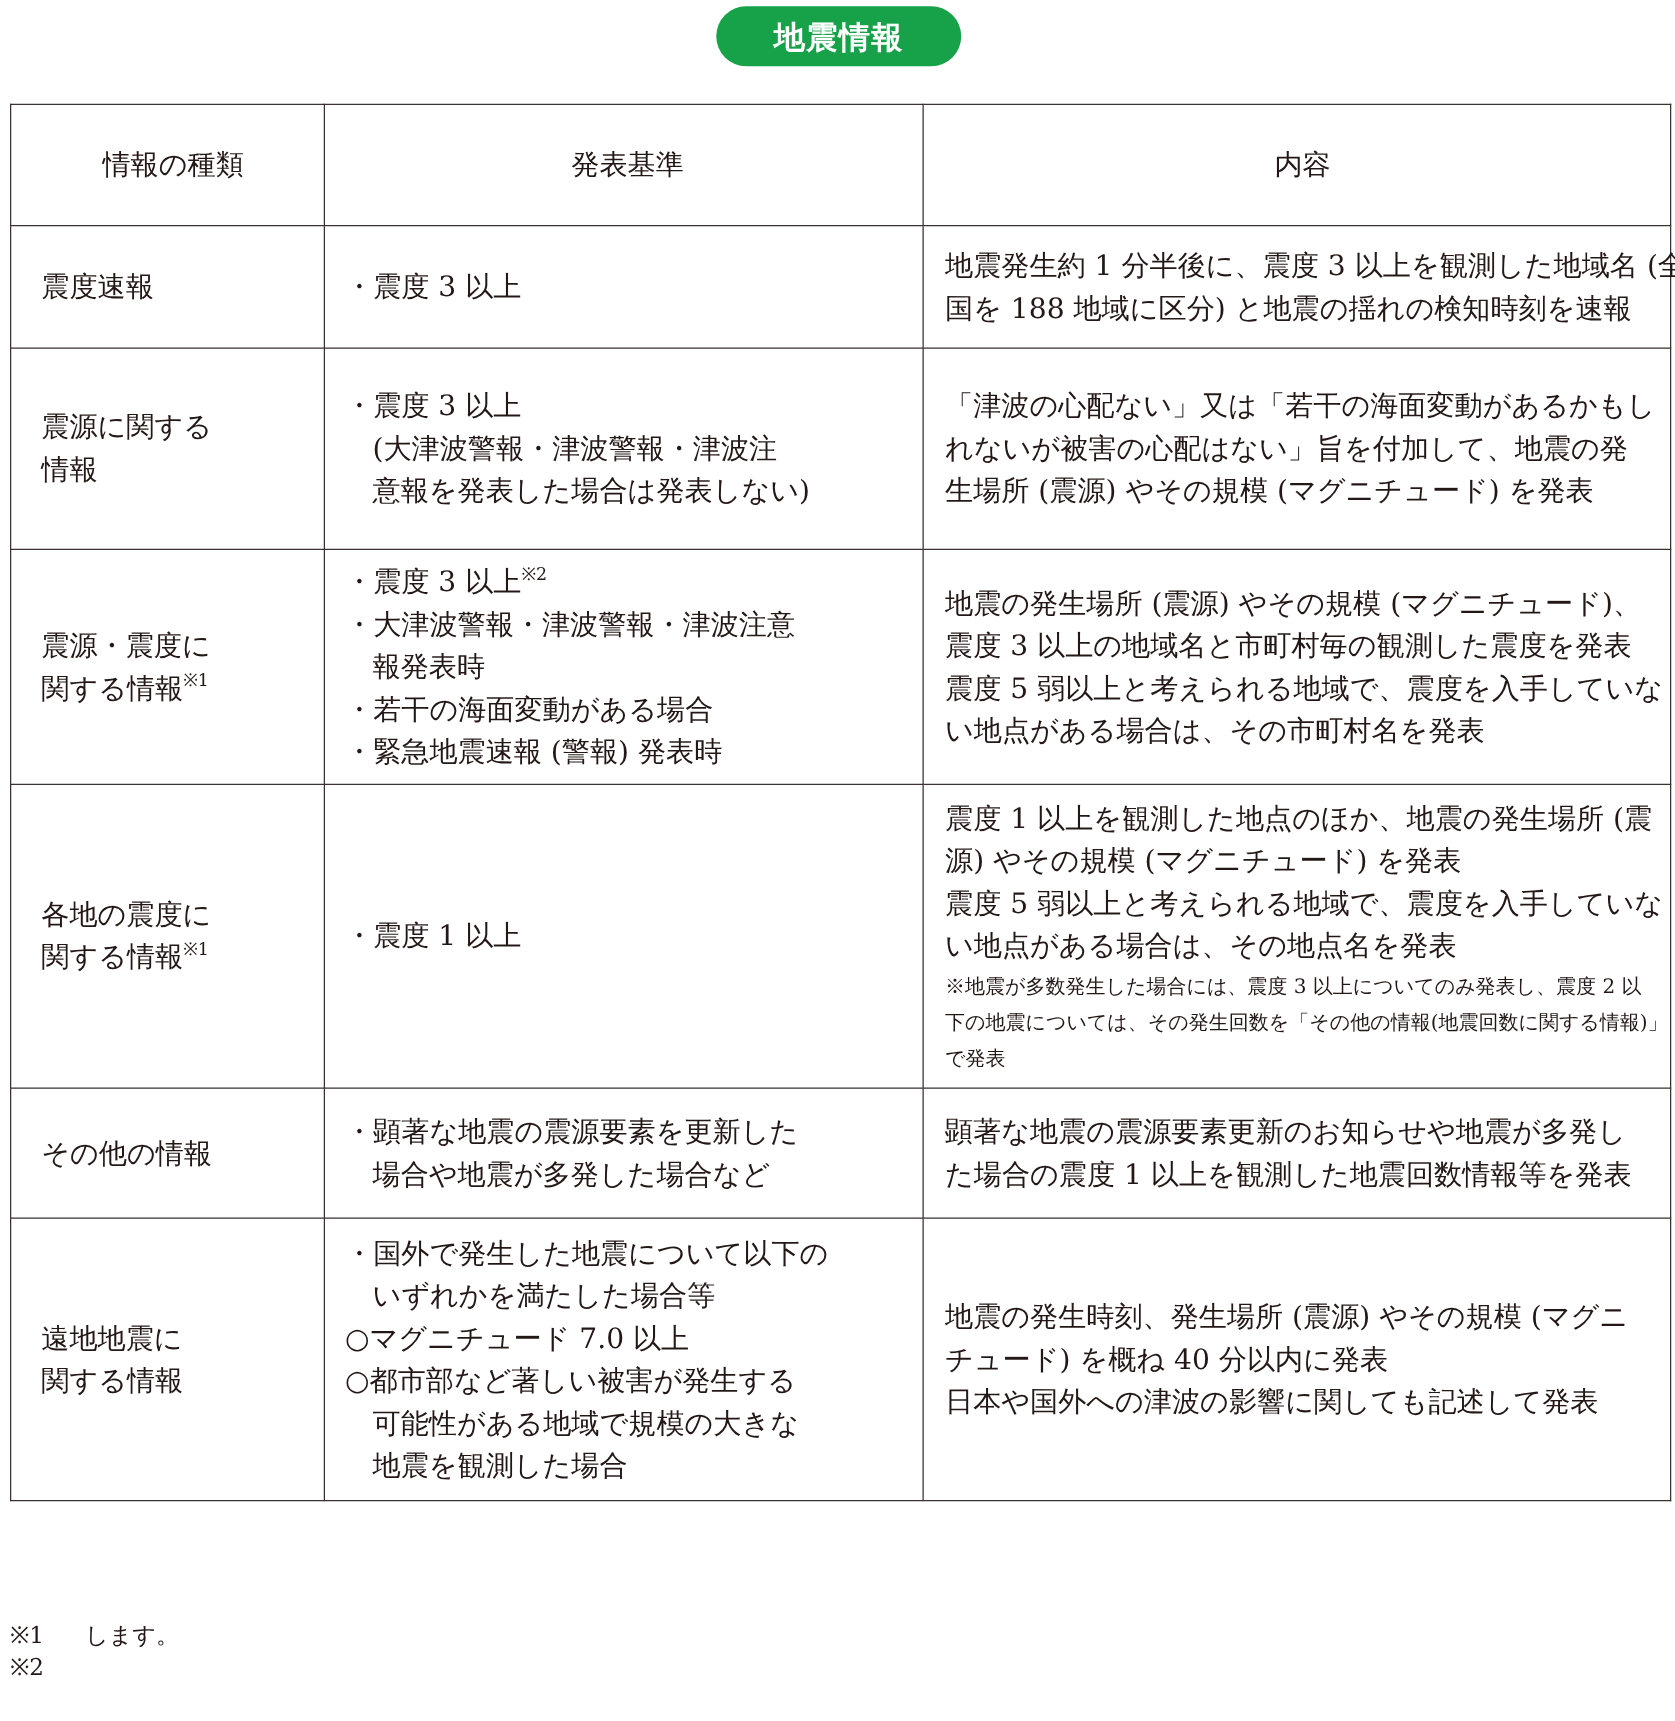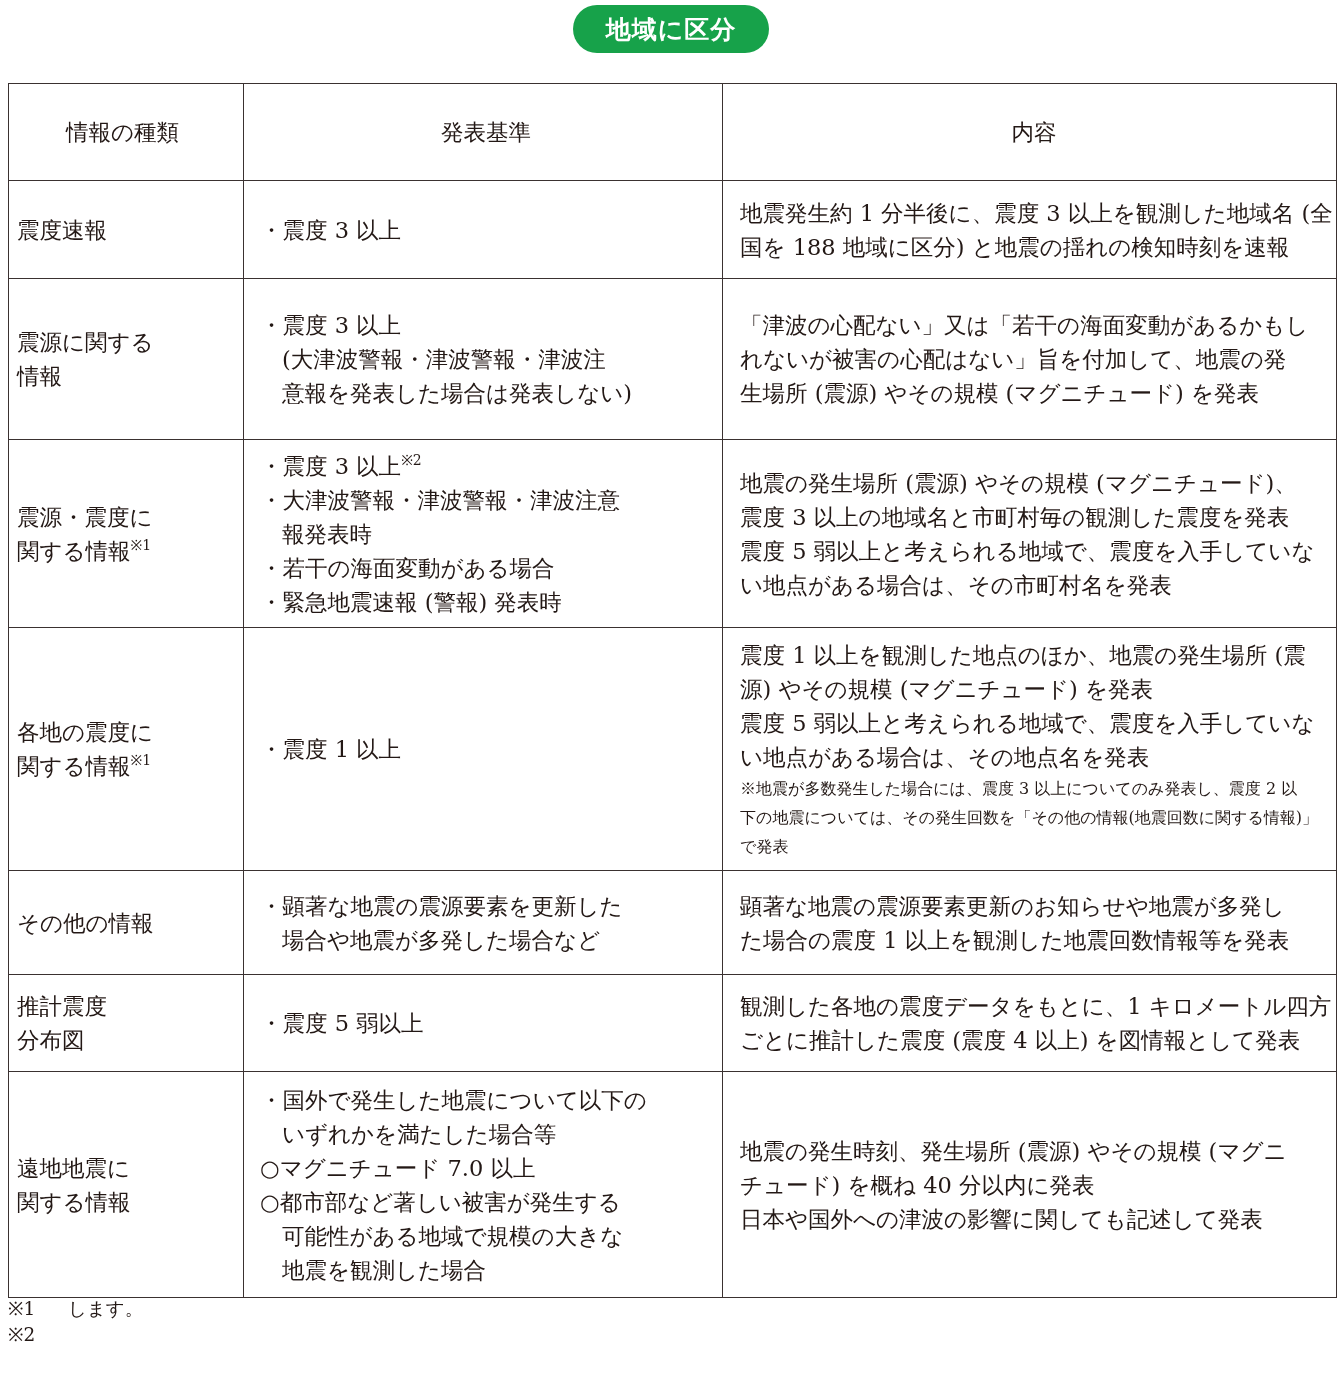--- a/index.html
+++ b/index.html
@@ -1,35 +1,35 @@
 <!DOCTYPE html>
 <html><head>
 <meta charset="utf-8">
 <style>
   html, body { margin:0; padding:0; background:#ffffff; }
   body { width:1340px; height:1377px; position:relative; font-family:"DejaVu Serif","Liberation Serif",serif; color:#231815; overflow:hidden; }
   .pill { position:absolute; left:573px; top:5px; width:196px; height:48px; border-radius:24px; background:#17a24a; color:#fff; font-family:"DejaVu Sans","Liberation Sans",sans-serif; font-weight:bold; font-size:25px; display:flex; align-items:center; justify-content:center; letter-spacing:1px; }
   table { position:absolute; left:8px; top:83px; width:1329px; border-collapse:collapse; table-layout:fixed; }
   td, th { border:1.5px solid #3a3130; vertical-align:middle; font-weight:normal; font-size:22.5px; line-height:34px; padding:0 15px; }
   th { text-align:center; height:96px; }
-  .c1 { width:211px; padding-left:8px; }
+  .c1 { width:211px; padding-left:24px; }
   .c2 { width:452px; padding-left:16px; padding-right:10px; }
   .c3 { padding-left:17px; padding-right:8px; }
   .line { display:block; white-space:nowrap; }
   .ind { padding-left:22px; }
   .small { font-size:16px; line-height:29px; }
   sup { font-size:14px; vertical-align:top; position:relative; top:-6px; }
   .notes { position:absolute; left:8px; top:1296px; width:1330px; font-size:18.5px; line-height:26px; }
   .note { display:flex; }
   .note .mark { width:60px; flex:none; }
 </style>
 </head>
 <body>
 
-<div class="pill">地域に区分</div>
+<div class="pill">地震情報</div>
 
 <table>
   <thead>
     <tr>
       <th class="c1">情報の種類</th>
       <th class="c2">発表基準</th>
       <th class="c3">内容</th>
     </tr>
   </thead>
   <tbody>
@@ -110,33 +110,20 @@
       <td class="c2">
         <span class="line">・顕著な地震の震源要素を更新した</span>
         <span class="line ind">場合や地震が多発した場合など</span>
       </td>
       <td class="c3">
         <span class="line">顕著な地震の震源要素更新のお知らせや地震が多発し</span>
         <span class="line">た場合の震度 1 以上を観測した地震回数情報等を発表</span>
       </td>
     </tr>
 
-    <tr style="height:97px">
-      <td class="c1">
-        <span class="line">推計震度</span>
-        <span class="line">分布図</span>
-      </td>
-      <td class="c2">
-          <span class="line">・震度 5 弱以上</span>
-        </td>
-      <td class="c3">
-        <span class="line">観測した各地の震度データをもとに、1 キロメートル四方</span>
-        <span class="line">ごとに推計した震度 (震度 4 以上) を図情報として発表</span>
-      </td>
-    </tr>
 
     <tr style="height:226px">
       <td class="c1">
         <span class="line">遠地地震に</span>
         <span class="line">関する情報</span>
       </td>
       <td class="c2">
         <span class="line">・国外で発生した地震について以下の</span>
         <span class="line ind">いずれかを満たした場合等</span>
         <span class="line">○マグニチュード 7.0 以上</span>

